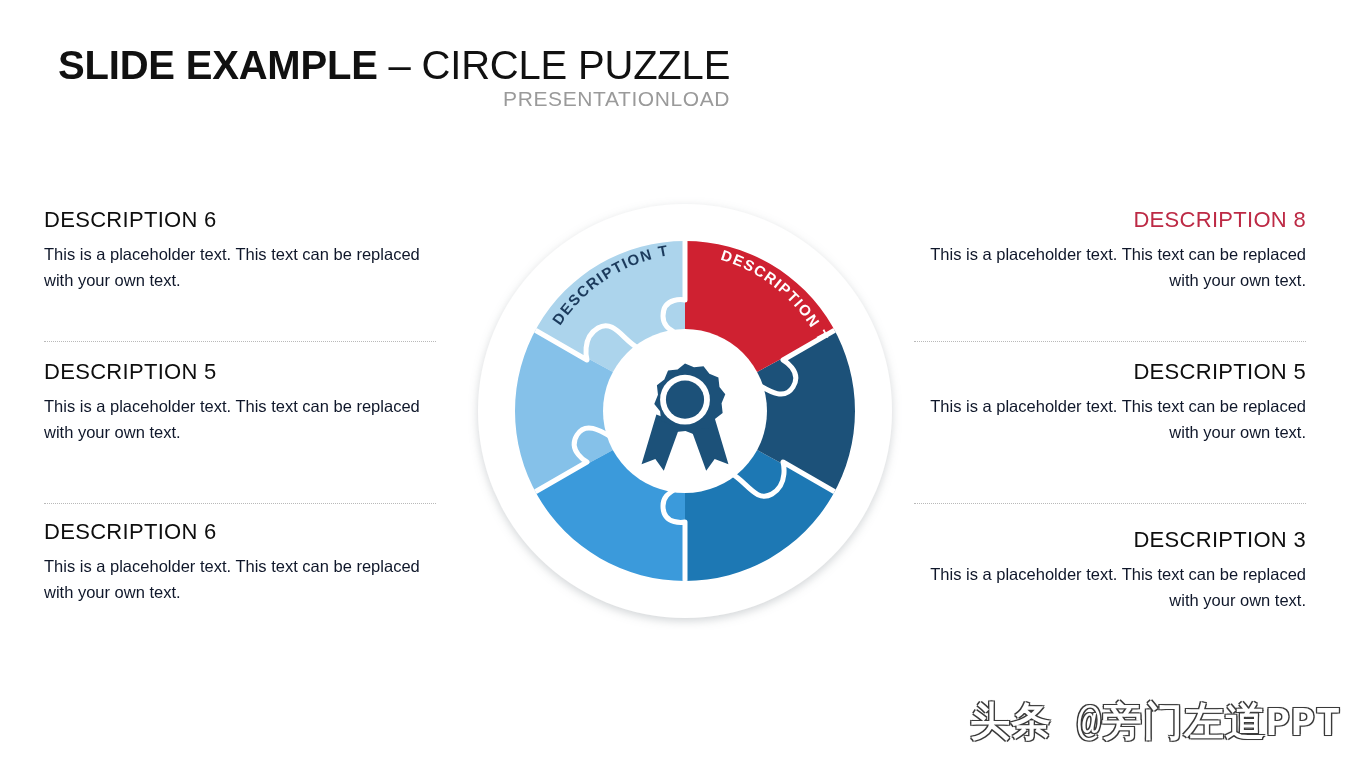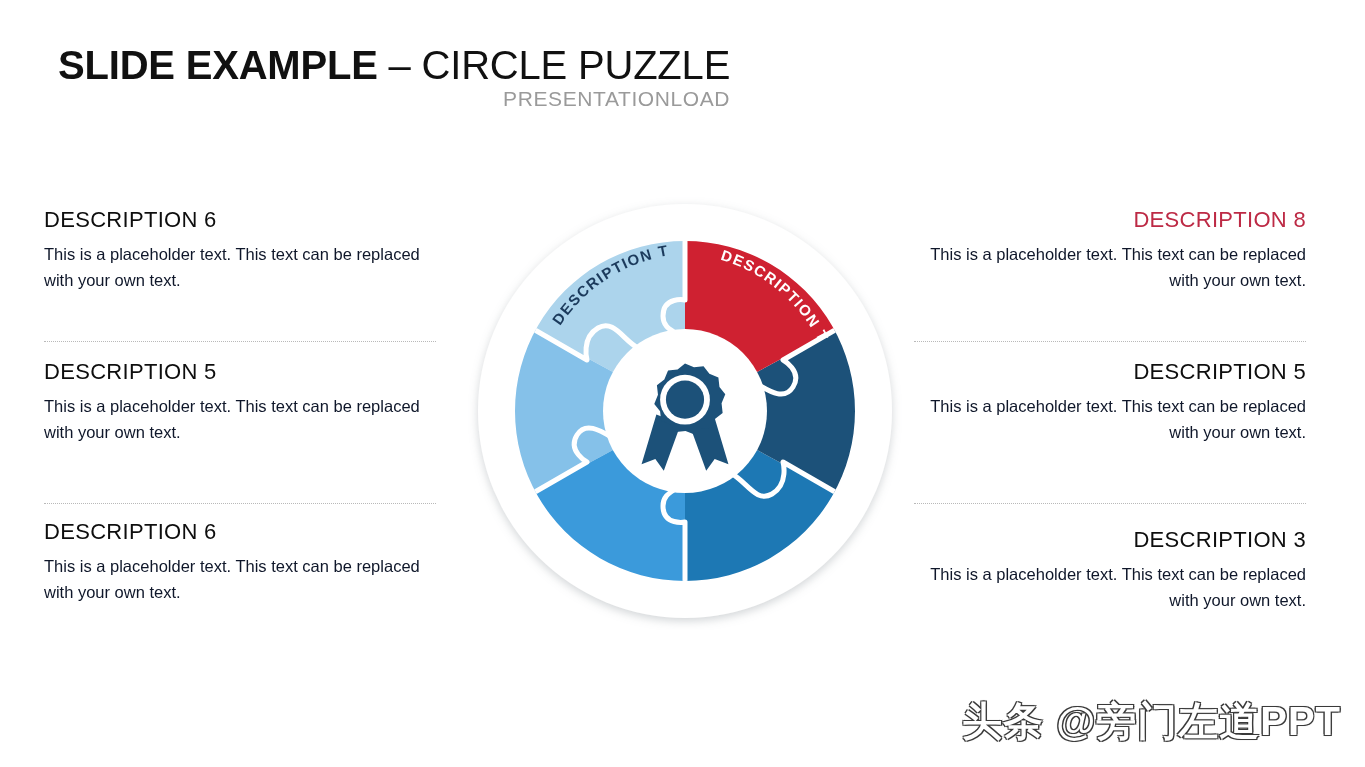--- a/index.html
+++ b/index.html
@@ -94,21 +94,21 @@
     font-weight: 700;
     color: #ffffff;
     letter-spacing: 1px;
     text-shadow:
       -1.2px -1.2px 0 #3a3a3a,
        1.2px -1.2px 0 #3a3a3a,
       -1.2px  1.2px 0 #3a3a3a,
        1.2px  1.2px 0 #3a3a3a,
        0 0 2px #6e6e6e;
     white-space: nowrap;
-    font-family: Liberation Sans, sans-serif;
+    font-family: Liberation Mono, monospace;
   }
 </style>
 </head>
 <body>
 
 <div class="header">
   <div class="title">
     <span class="t-bold">SLIDE EXAMPLE</span><span class="t-dash"> – </span><span class="t-light">CIRCLE PUZZLE</span>
   </div>
   <div class="subtitle">PRESENTATIONLOAD</div>

